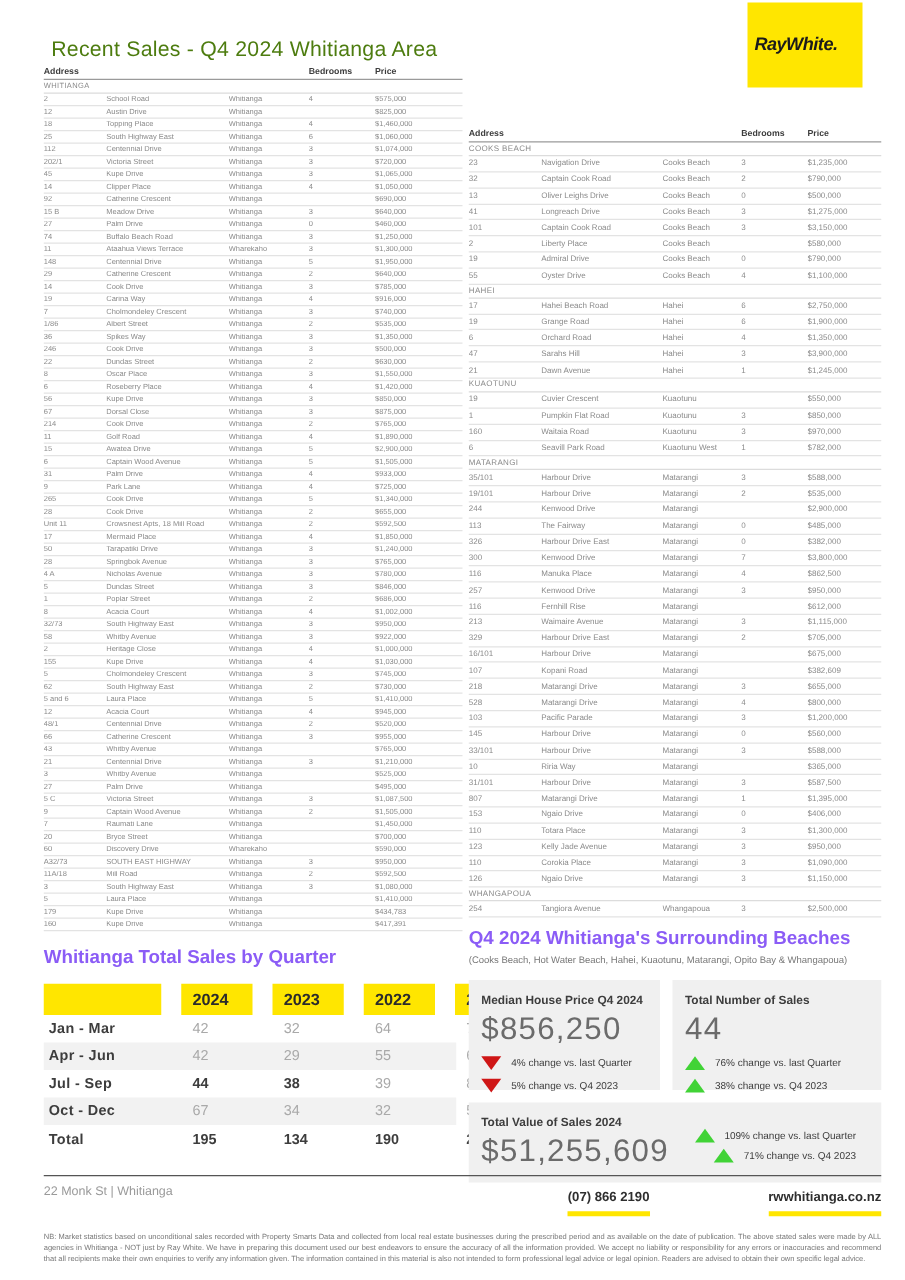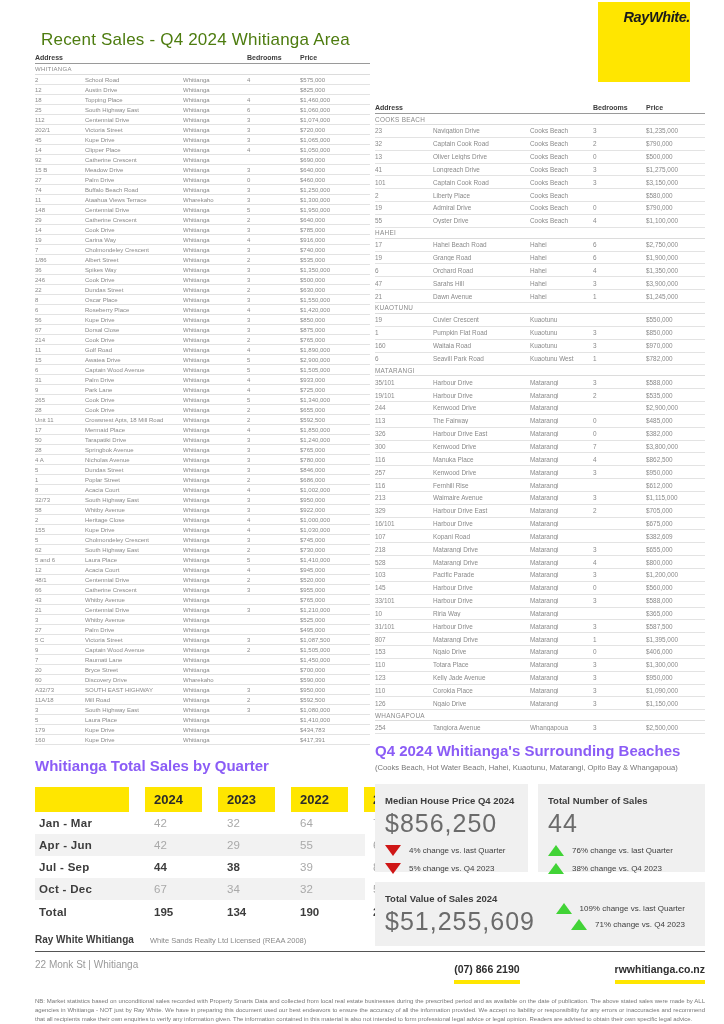--- a/index.html
+++ b/index.html
@@ -1,21 +1,21 @@
 <!DOCTYPE html>
 <html><head>
 <meta charset="utf-8">
 <style>
   html,body{margin:0;padding:0;background:#fff;}
   .page{position:relative;width:724px;height:1024px;background:#fff;overflow:hidden;
         font-family:"Liberation Sans",sans-serif;color:#3d3d3d;}
   
   .title{position:absolute;left:41px;top:30px;font-size:17px;color:#4d7c0f;letter-spacing:.2px;}
-  .logo{position:absolute;left:598px;top:2px;width:92px;height:80px;background:#ffe600;
-        display:flex;align-items:flex-start;justify-content:flex-end;padding:7px 0;box-sizing:border-box;}
+  .logo{position:absolute;left:598px;top:2px;width:92px;height:68px;background:#ffe600;
+        display:flex;align-items:center;justify-content:flex-end;padding:7px 20px;box-sizing:border-box;}
   .logo span{font-weight:bold;font-style:italic;font-size:14.5px;color:#1b1b1b;letter-spacing:-.4px;}
   
   .stable{position:absolute;font-size:6px;color:#8a8a8a;}
   .ltable{left:35px;top:52px;width:335px;}
   .rtable{left:375px;top:102px;width:330px;}
   .thead{display:flex;align-items:flex-end;height:12px;border-bottom:1px solid #9a9a9a;
          font-size:7px;font-weight:bold;color:#3d3d3d;box-sizing:border-box;padding-bottom:2px;}
   .sec-row{display:flex;align-items:center;height:11px;border-bottom:1px solid #dcdcdc;
            box-sizing:border-box;color:#8a8a8a;letter-spacing:.3px;}
   .trow{display:flex;align-items:center;border-bottom:1px solid #e3e3e3;box-sizing:border-box;}
@@ -980,24 +980,20 @@
           </div>
           <div class="chg">
             <span class="tri up"></span>
             <span>71% change vs. Q4 2023</span>
           </div>
         </div>
     </div>
   </div>
 
   <div class="footer">
-    <div class="f-row1">
-      <span class="f-office">Ray White Whitianga</span>
-      <span class="f-license">White Sands Realty Ltd Licensed (REAA 2008)</span>
-    </div>
     <hr class="f-rule">
     <div class="f-row2">
       <span class="f-address">22 Monk St | Whitianga</span>
       <span class="f-phone">
         <span class="f-strong">(07) 866 2190</span>
         <span class="ybar" style="display:block;"></span>
       </span>
       <span class="f-web">
         <span class="f-strong">rwwhitianga.co.nz</span>
         <span class="ybar" style="display:block;"></span>

